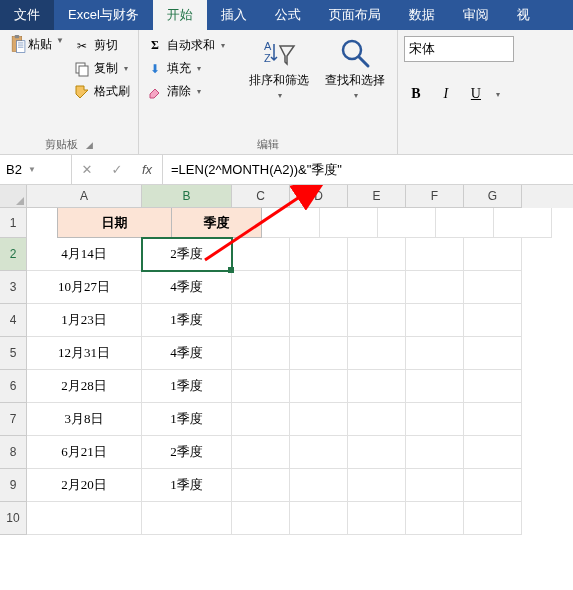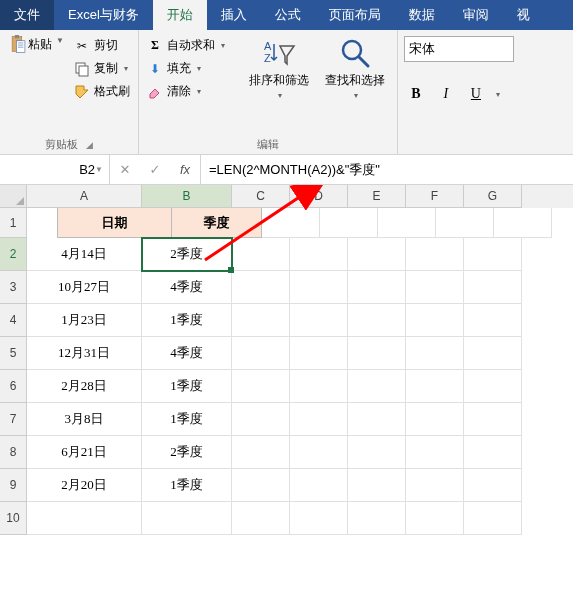--- a/index.html
+++ b/index.html
@@ -32,21 +32,21 @@
 
 .font-group { padding: 6px; }
 .font-select { width: 110px; height: 26px; border: 1px solid #ababab; background: #fff; font-size: 13px; padding: 2px 4px; display: flex; align-items: center; }
 .font-btns { display: flex; gap: 6px; margin-top: 20px; }
 .font-btn { width: 24px; height: 24px; display: flex; align-items: center; justify-content: center; cursor: pointer; font-size: 14px; font-family: "Times New Roman", serif; }
 .font-btn.b { font-weight: bold; }
 .font-btn.i { font-style: italic; }
 .font-btn.u { text-decoration: underline; }
 
 .namebox-row { height: 30px; border-bottom: 1px solid #d4d4d4; display: flex; align-items: stretch; background: #fff; font-size: 13px; }
-.namebox { width: 110px; border-right: 1px solid #d4d4d4; display: flex; align-items: center; padding: 0 6px; justify-content: flex-end; }
+.namebox { width: 72px; border-right: 1px solid #d4d4d4; display: flex; align-items: center; padding: 0 6px; justify-content: flex-start; gap: 6px; }
 .namebox-dd { font-size: 8px; color: #888; }
 .fb-btns { display: flex; align-items: center; border-right: 1px solid #d4d4d4; }
 .fb-btn { width: 30px; display: flex; align-items: center; justify-content: center; color: #999; cursor: pointer; font-size: 13px; }
 .fb-fx { font-style: italic; font-family: serif; color: #555; }
 .formula { flex: 1; display: flex; align-items: center; padding: 0 8px; font-family: Consolas, monospace; font-size: 13px; position: relative; }
 
 .grid-area { position: relative; }
 .colheads { display: flex; height: 23px; background: #f0f0f0; }
 .corner { width: 27px; border-right: 1px solid #ccc; border-bottom: 1px solid #ccc; background: #e8e8e8; position: relative; }
 .corner::after { content: ''; position: absolute; right: 2px; bottom: 2px; border-left: 8px solid transparent; border-bottom: 8px solid #b0b0b0; }

